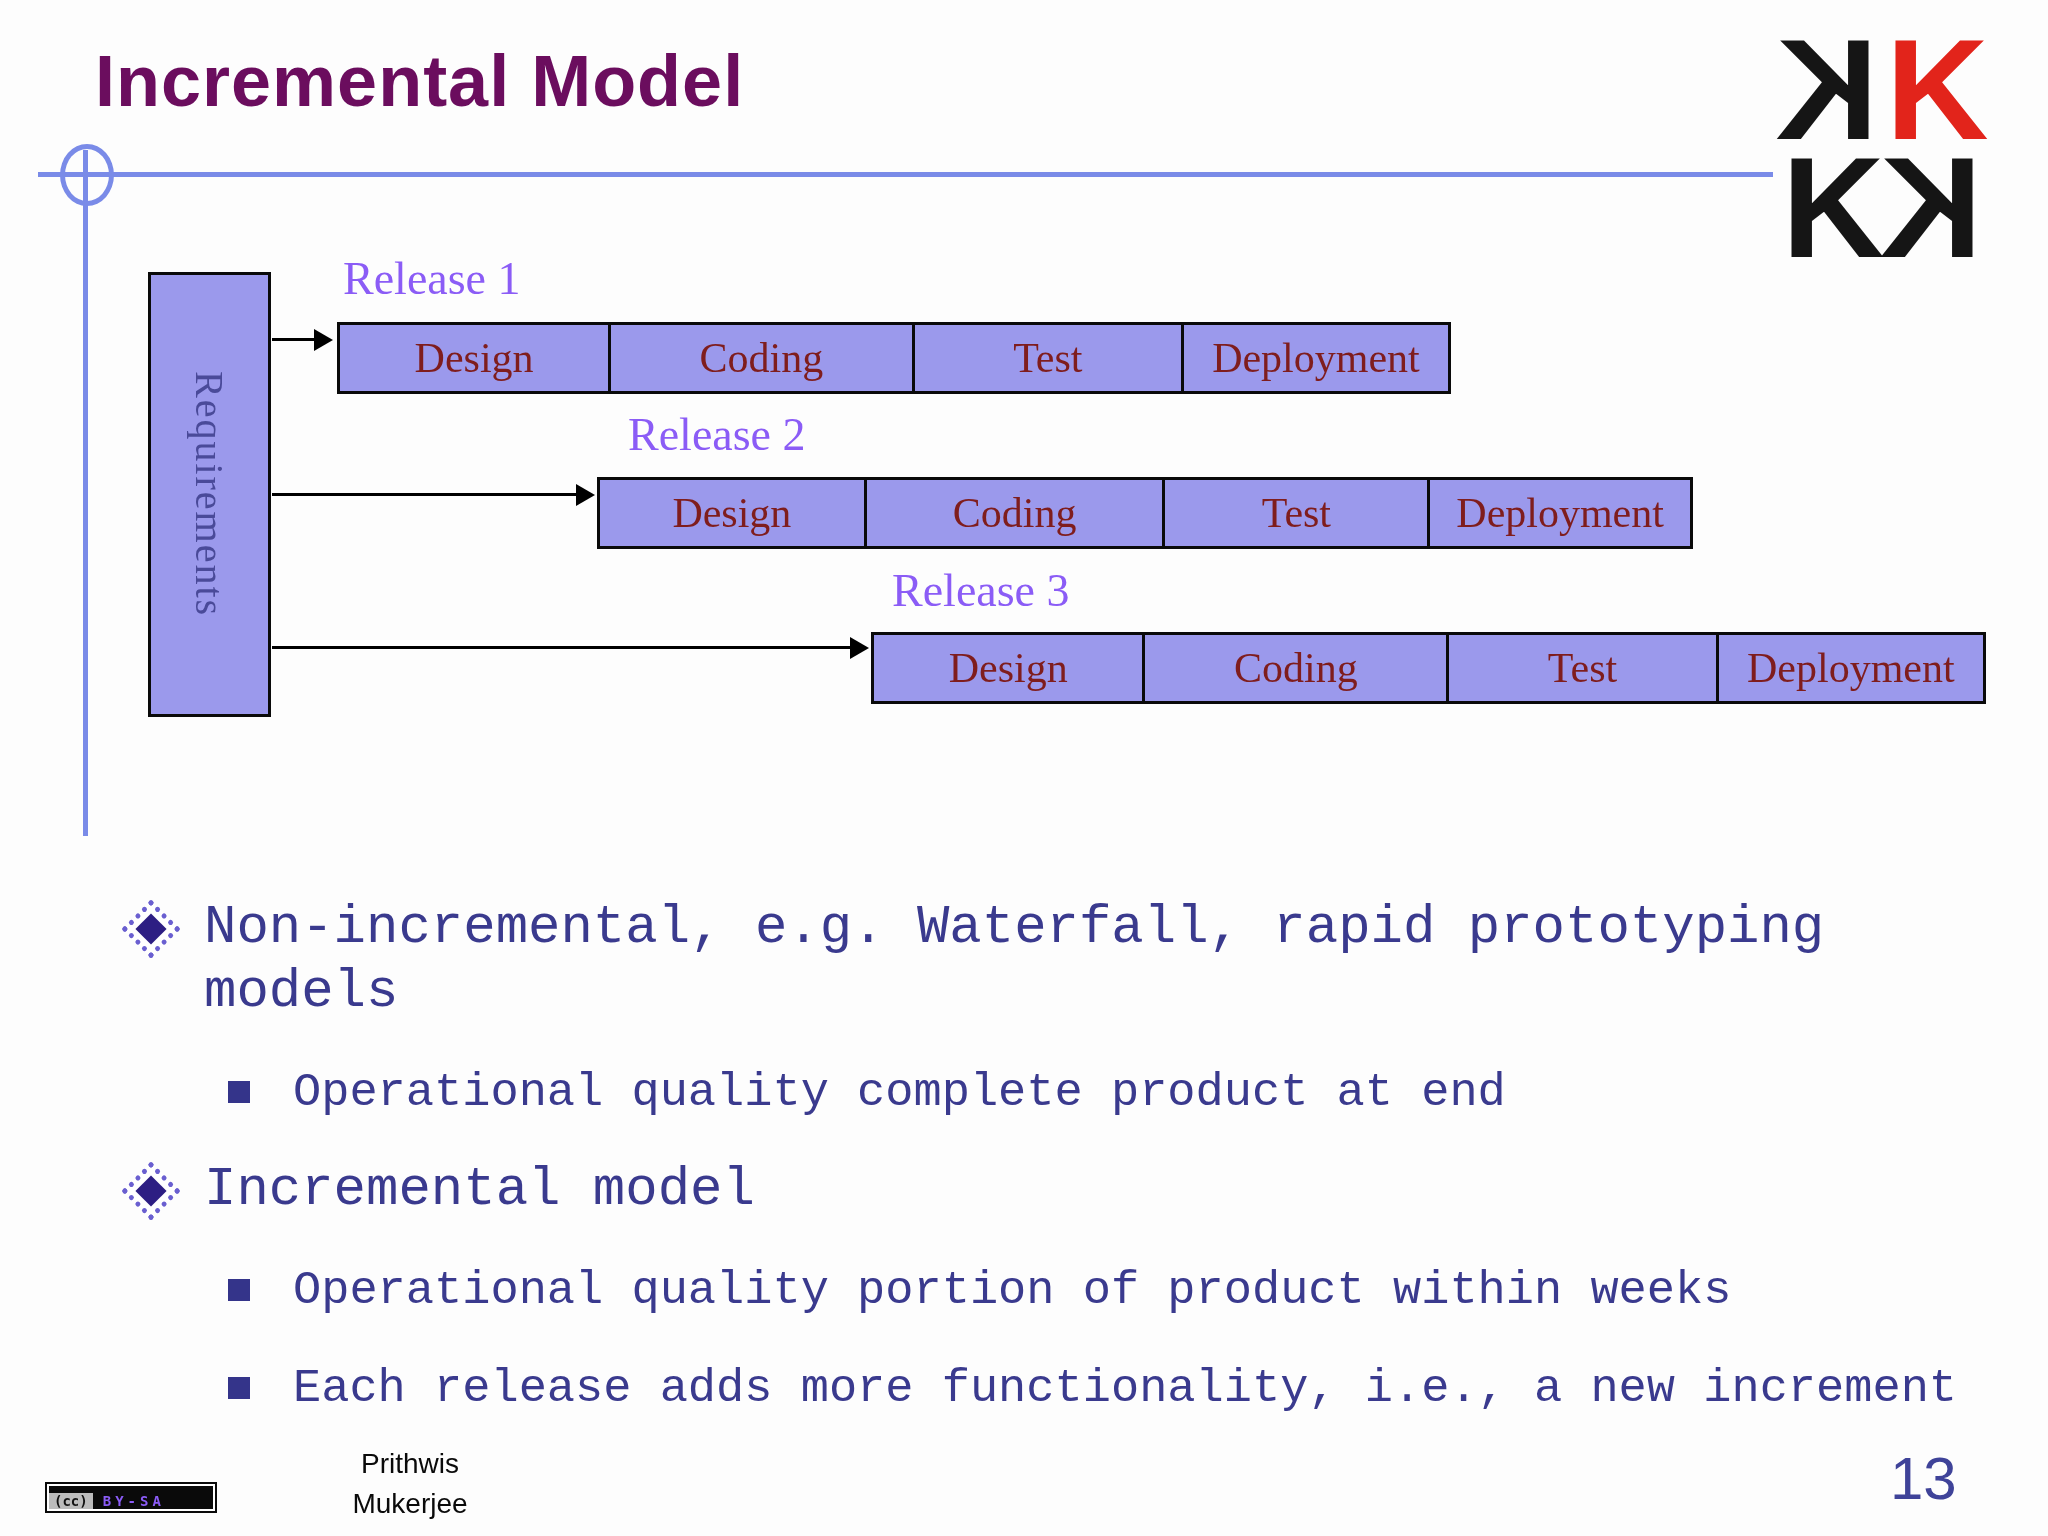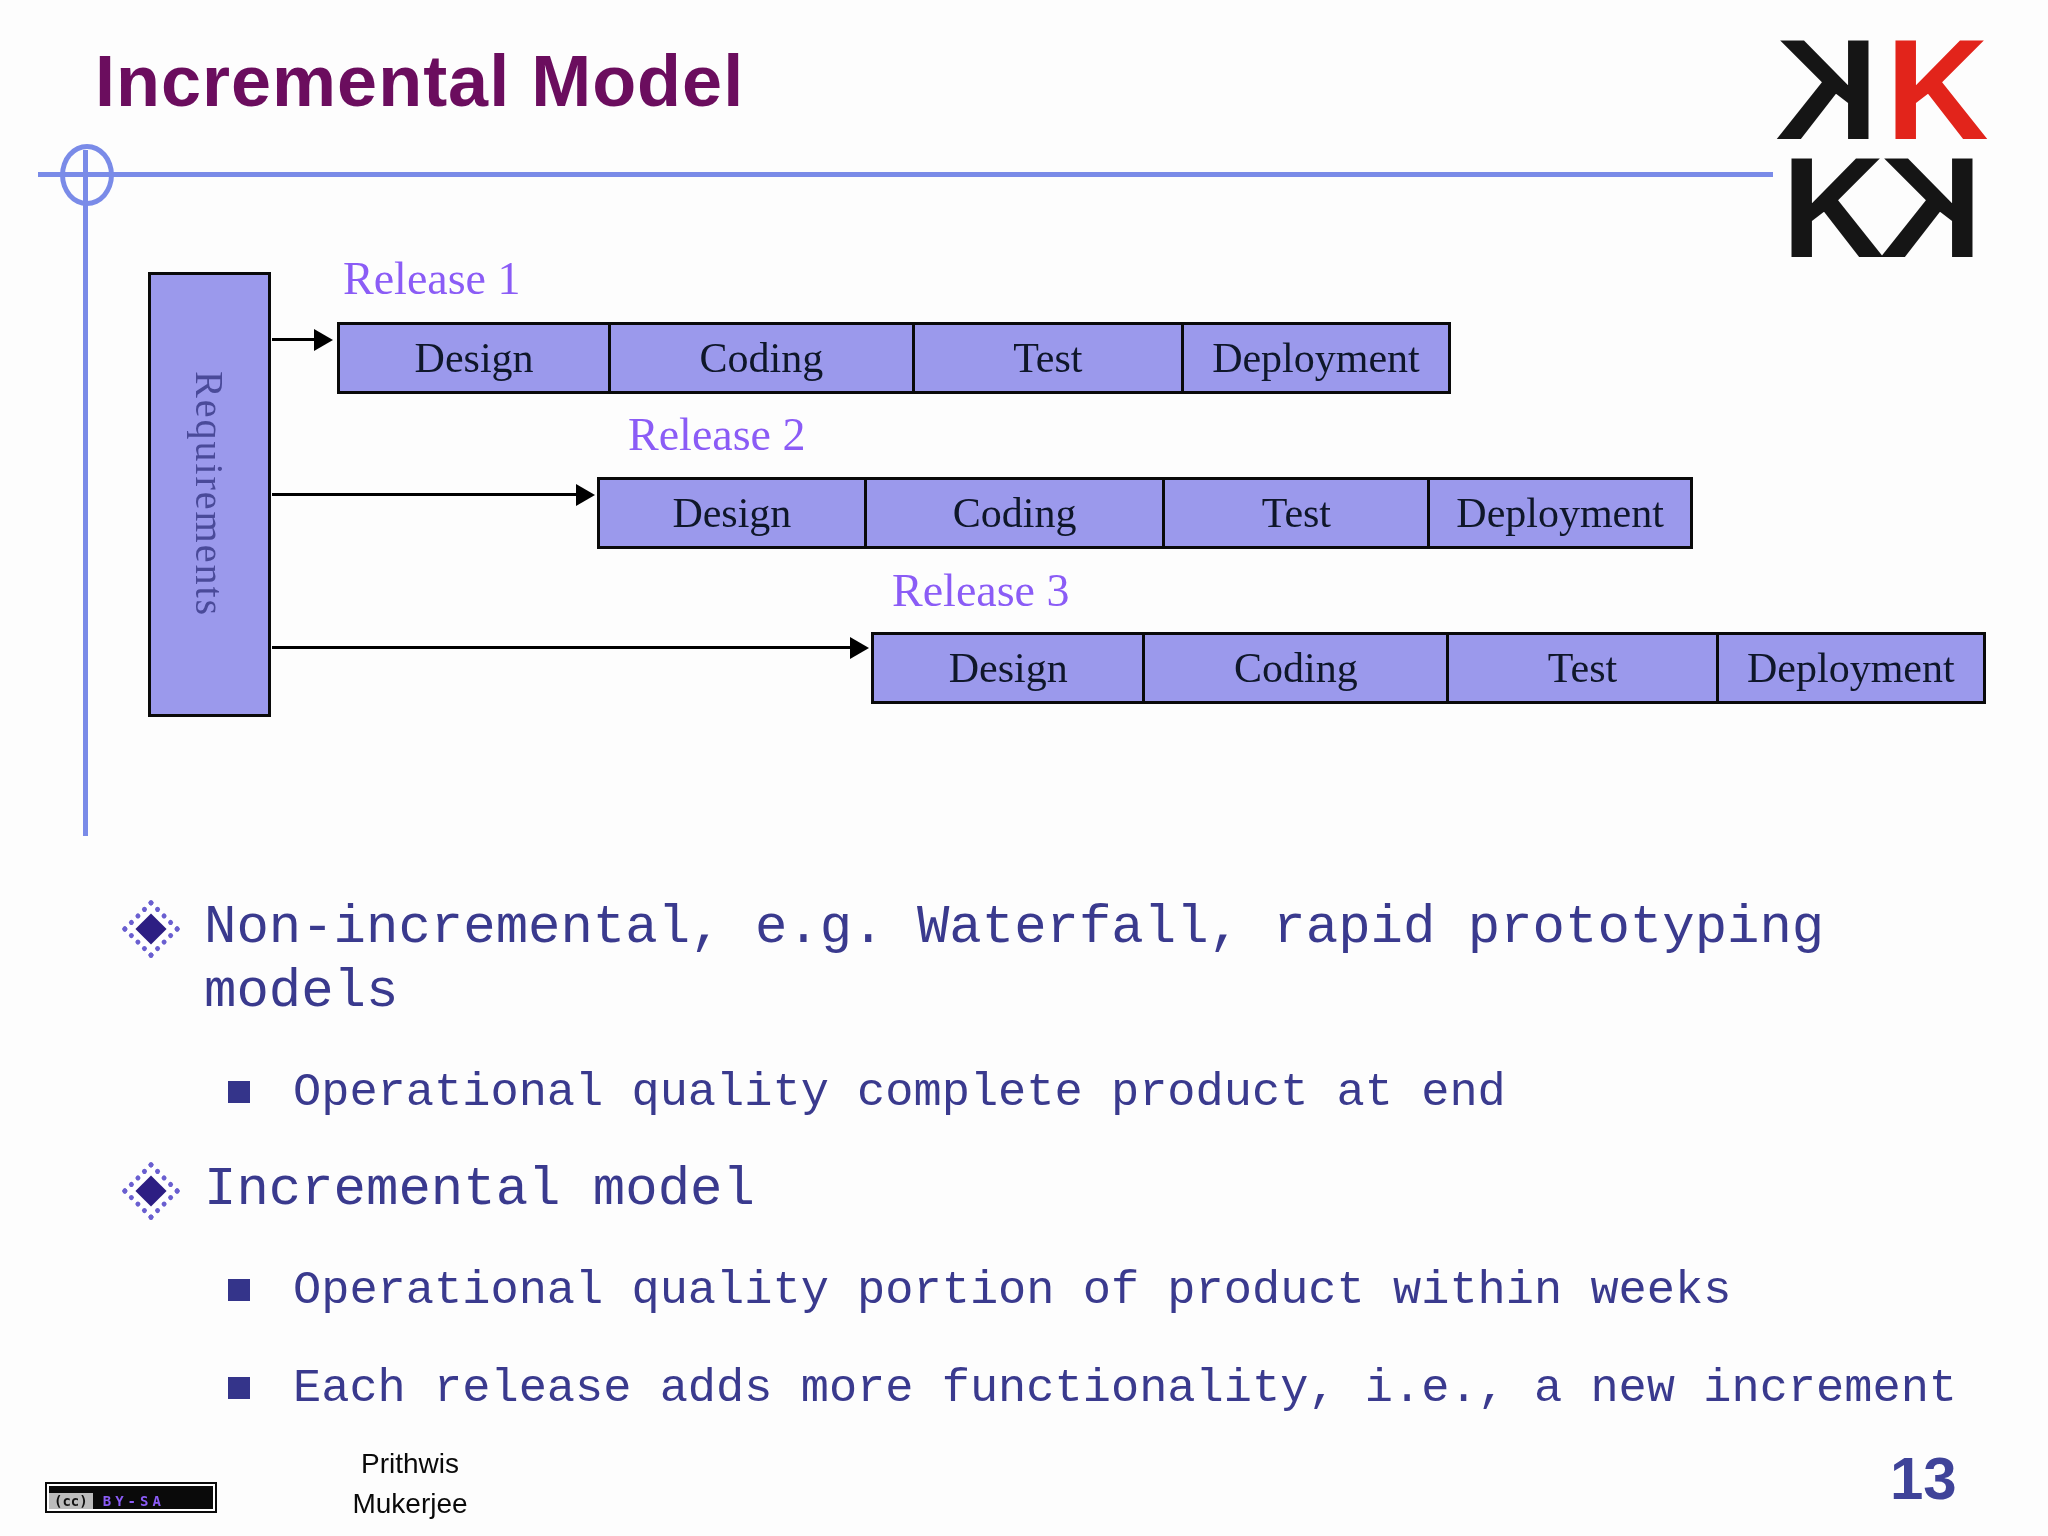--- a/index.html
+++ b/index.html
@@ -47,21 +47,21 @@
   #rl2{left:892px;top:564px;}
   .release-row{
     position:absolute;height:72px;background:#9b99ec;
     border:3px solid #0a0a0a;box-sizing:border-box;display:flex;
   }
   #row0{left:337px;top:322px;width:1114px;}
   #row1{left:597px;top:477px;width:1096px;}
   #row2{left:871px;top:632px;width:1115px;}
   .phase-cell{
     box-sizing:border-box;display:flex;align-items:center;justify-content:center;
-    font-family:"Liberation Serif",serif;font-size:42px;color:#0f172a;
+    font-family:"Liberation Serif",serif;font-size:42px;color:#7f1d1d;
     border-left:3px solid #0a0a0a;overflow:hidden;white-space:nowrap;
   }
   .phase-cell:first-child{border-left:none;}
   .phase-cell:nth-child(1){width:24.2%;}
   .phase-cell:nth-child(2){width:27.4%;}
   .phase-cell:nth-child(3){width:24.3%;}
   .phase-cell:nth-child(4){width:24.1%;}
   .arrow{position:absolute;height:3px;background:#000;}
   .arrow::after{
     content:"";position:absolute;left:100%;top:50%;transform:translateY(-50%);
@@ -98,21 +98,21 @@
     background:#bcbcbc;color:#111;font-family:"DejaVu Sans Mono",monospace;
     font-size:14px;font-weight:bold;display:flex;align-items:center;padding:0 5px;
   }
   .cc-right{
     flex:1;color:#8b5cf6;font-family:"DejaVu Sans Mono",monospace;
     font-size:14px;font-weight:bold;letter-spacing:4px;
     display:flex;align-items:center;padding-left:10px;
   }
   .page-number{
     position:absolute;left:1890px;top:1444px;
-    font-size:60px;font-weight:bold;color:#3f4399;
+    font-size:60px;font-weight:normal;color:#3f4399;
   }
 </style>
 </head>
 <body>
 
 <div class="slide-title">Incremental Model</div>
 <div class="hline"></div>
 <div class="vline"></div>
 <div class="deco-circle"></div>
 

